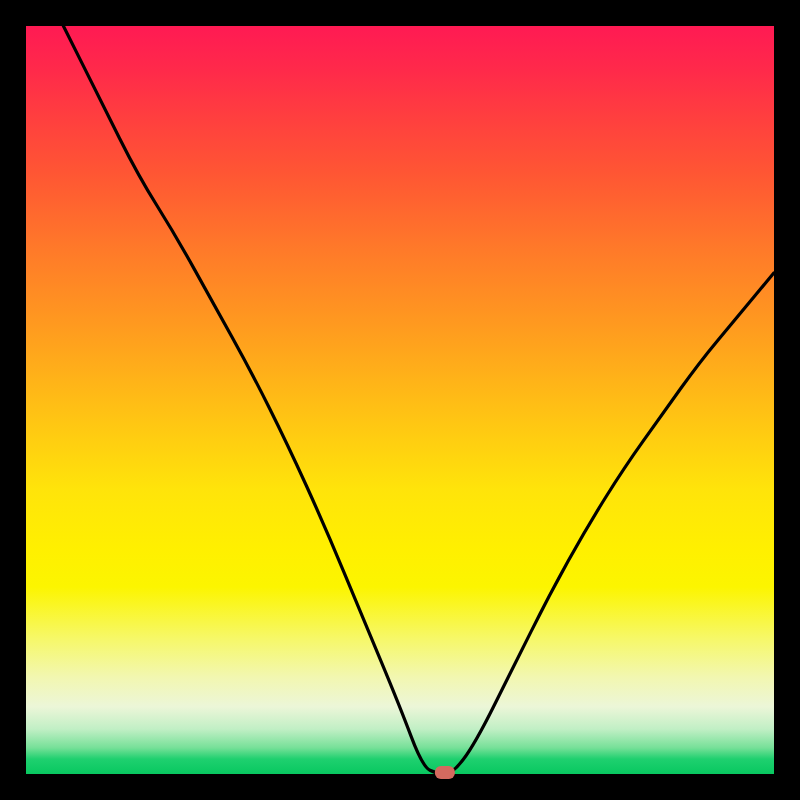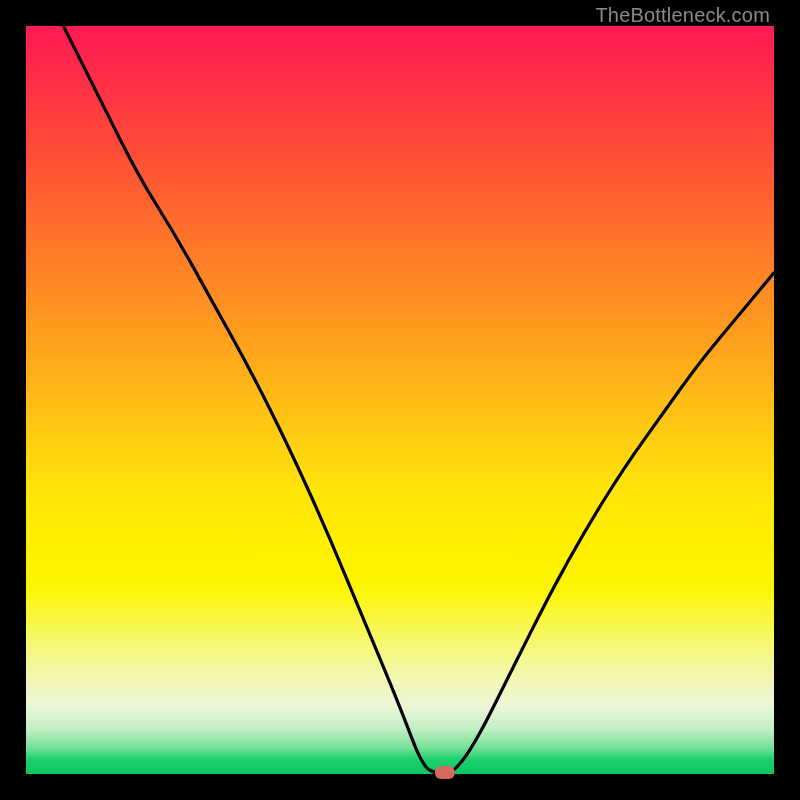--- a/index.html
+++ b/index.html
@@ -72,14 +72,13 @@
 </head>
 <body>
 
 <div class="frame">
   <div class="plot">
     <svg class="curve" viewBox="0 0 748 748" preserveAspectRatio="none">
       <path id="curvePath" fill="none" stroke="#000" stroke-width="3.2" stroke-linejoin="round" stroke-linecap="round" d="M 37.40 0.00 Q 37.40 0.00 56.10 37.40 Q 74.80 74.80 93.50 112.20 Q 112.20 149.60 130.90 179.52 Q 149.60 209.44 168.30 243.10 Q 187.00 276.76 205.70 310.42 Q 224.40 344.08 243.10 381.48 Q 261.80 418.88 280.50 460.02 Q 299.20 501.16 317.90 546.04 Q 336.60 590.92 355.30 635.80 Q 374.00 680.68 385.22 710.60 Q 396.44 740.52 403.92 744.26 Q 411.40 748.00 418.88 748.00 Q 426.36 748.00 437.58 733.04 Q 448.80 718.08 467.50 680.68 Q 486.20 643.28 504.90 605.88 Q 523.60 568.48 542.30 534.82 Q 561.00 501.16 579.70 471.24 Q 598.40 441.32 617.10 415.14 Q 635.80 388.96 654.50 362.78 Q 673.20 336.60 691.90 314.16 Q 710.60 291.72 729.30 269.28 T 748.00 246.84"></path>
       <rect id="markerDot" class="marker" rx="6" ry="6" width="20" height="13" x="408.88" y="740.00" fill="#d46a5f"></rect>
     </svg>
   </div>
-  <div class="watermark">TheBottleneck.com</div>
 </div>
 
 </body></html>

